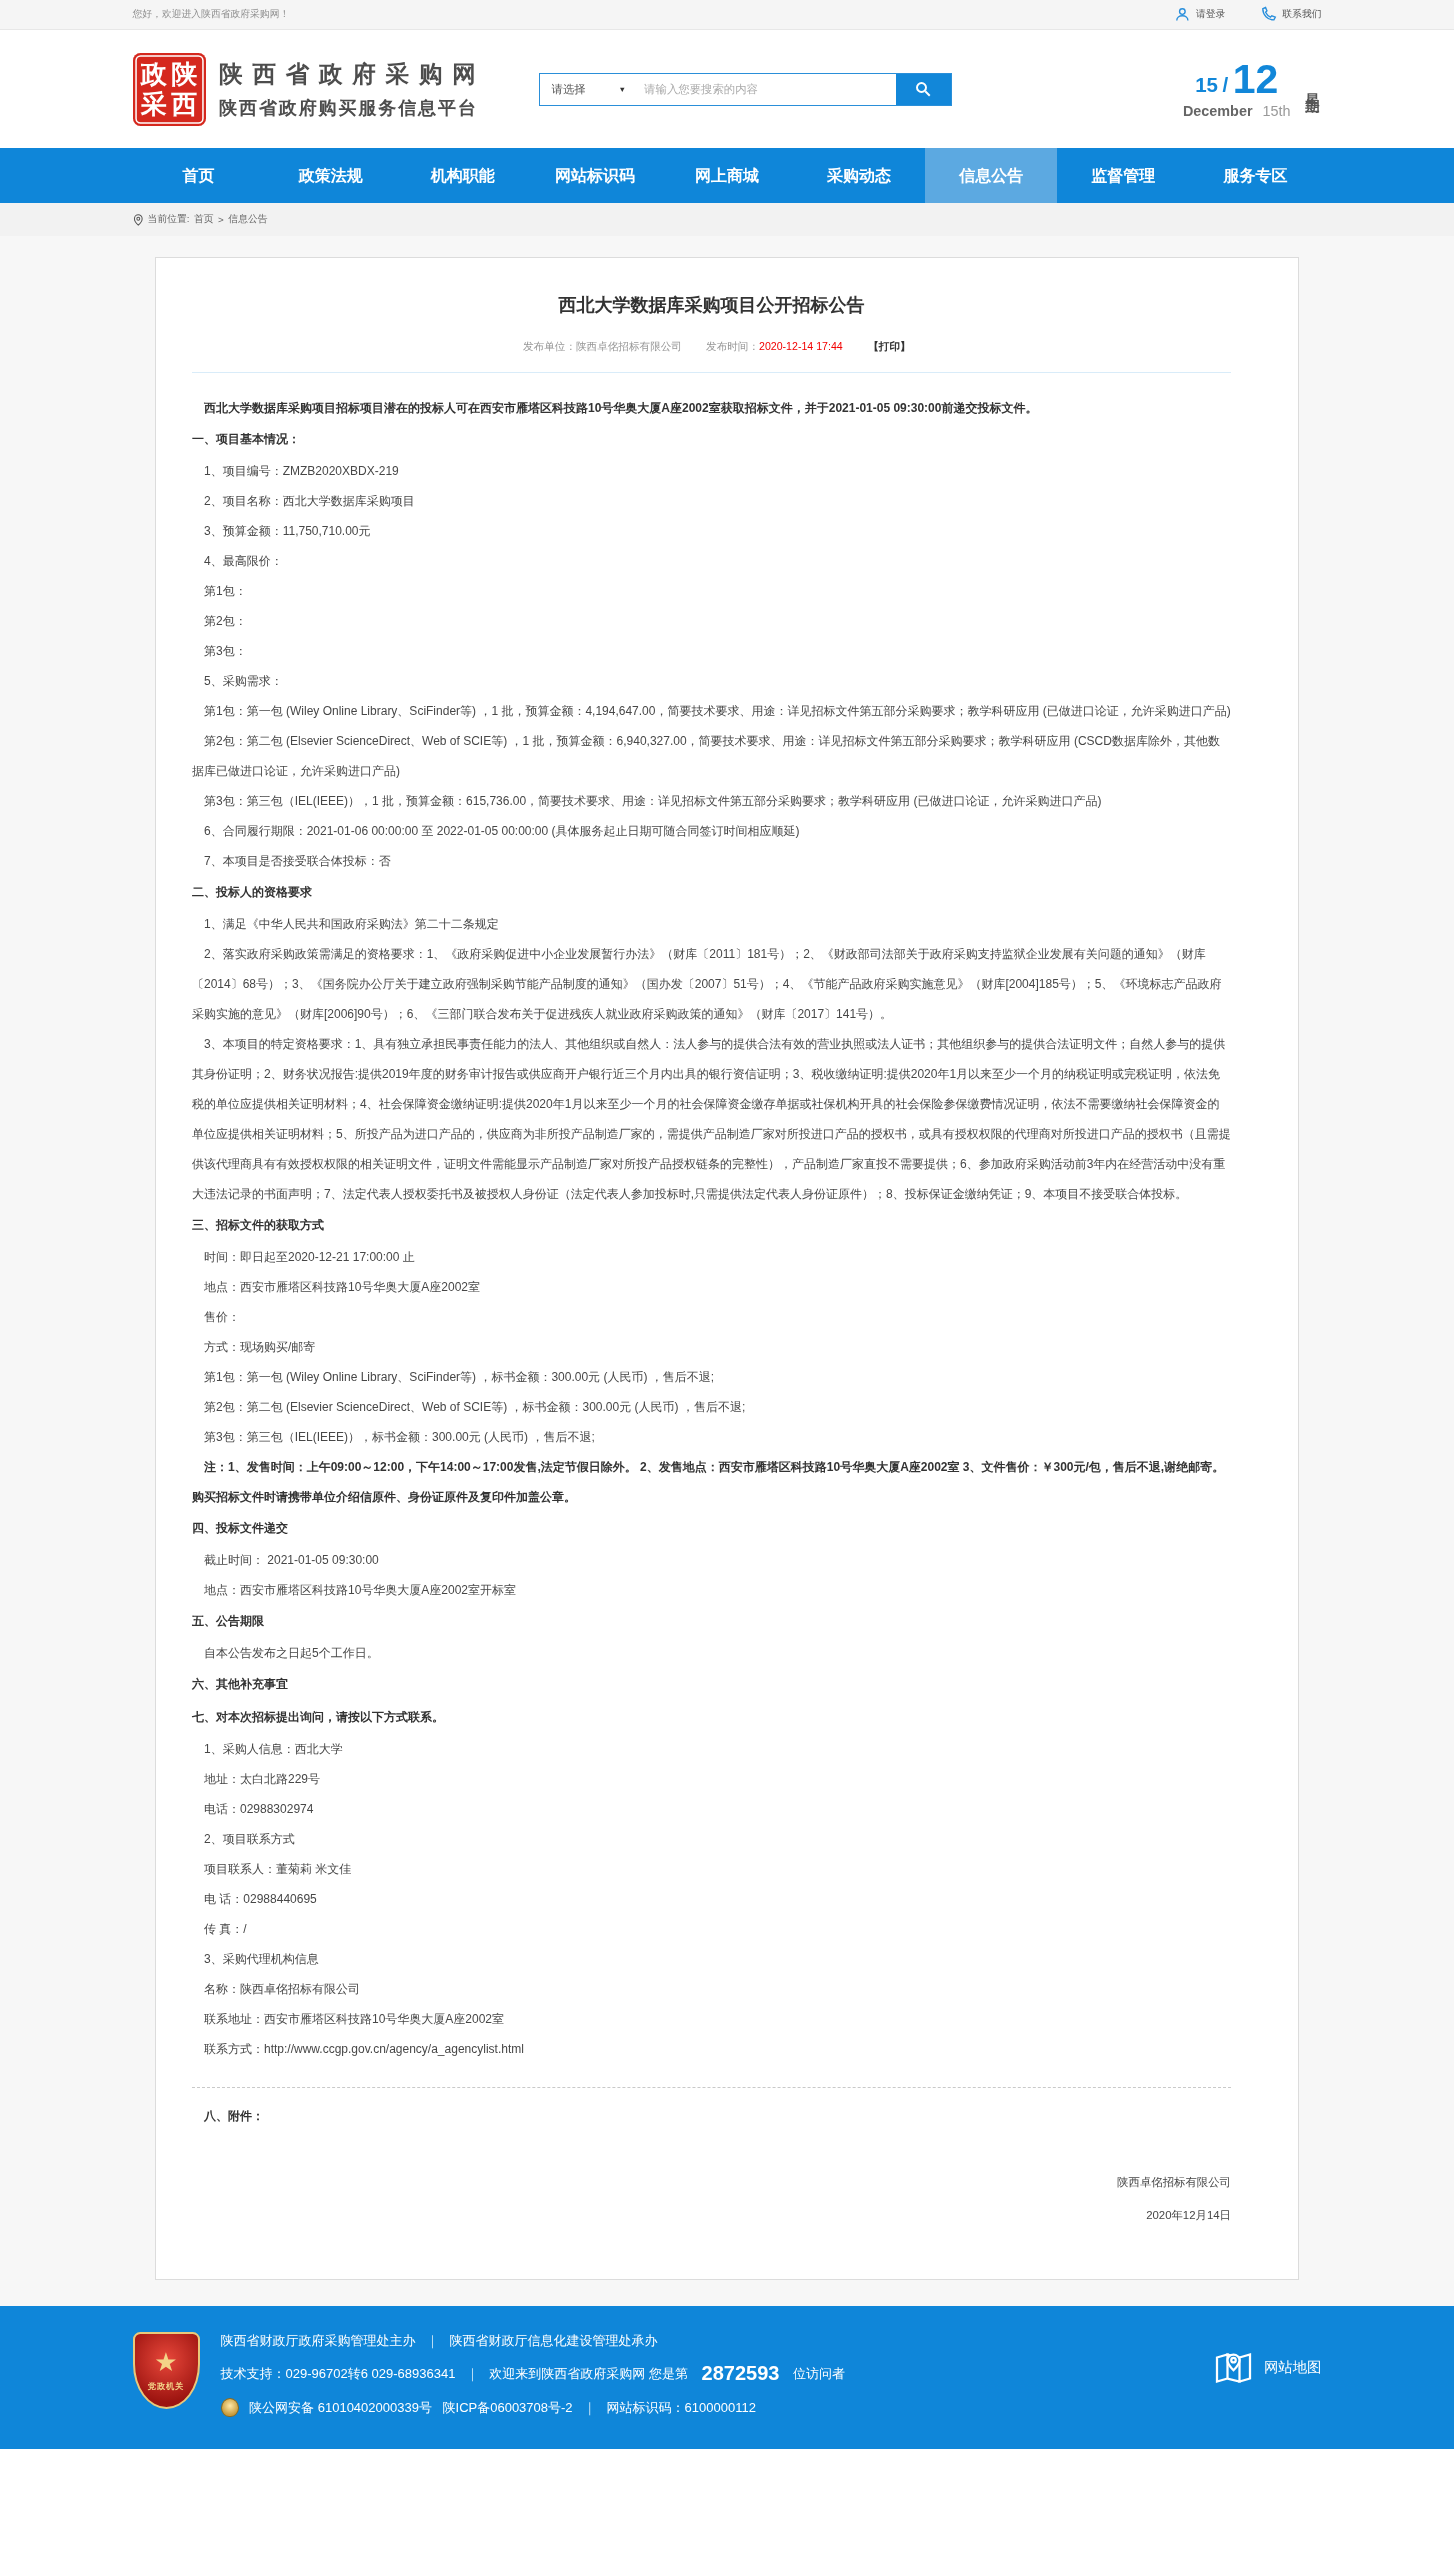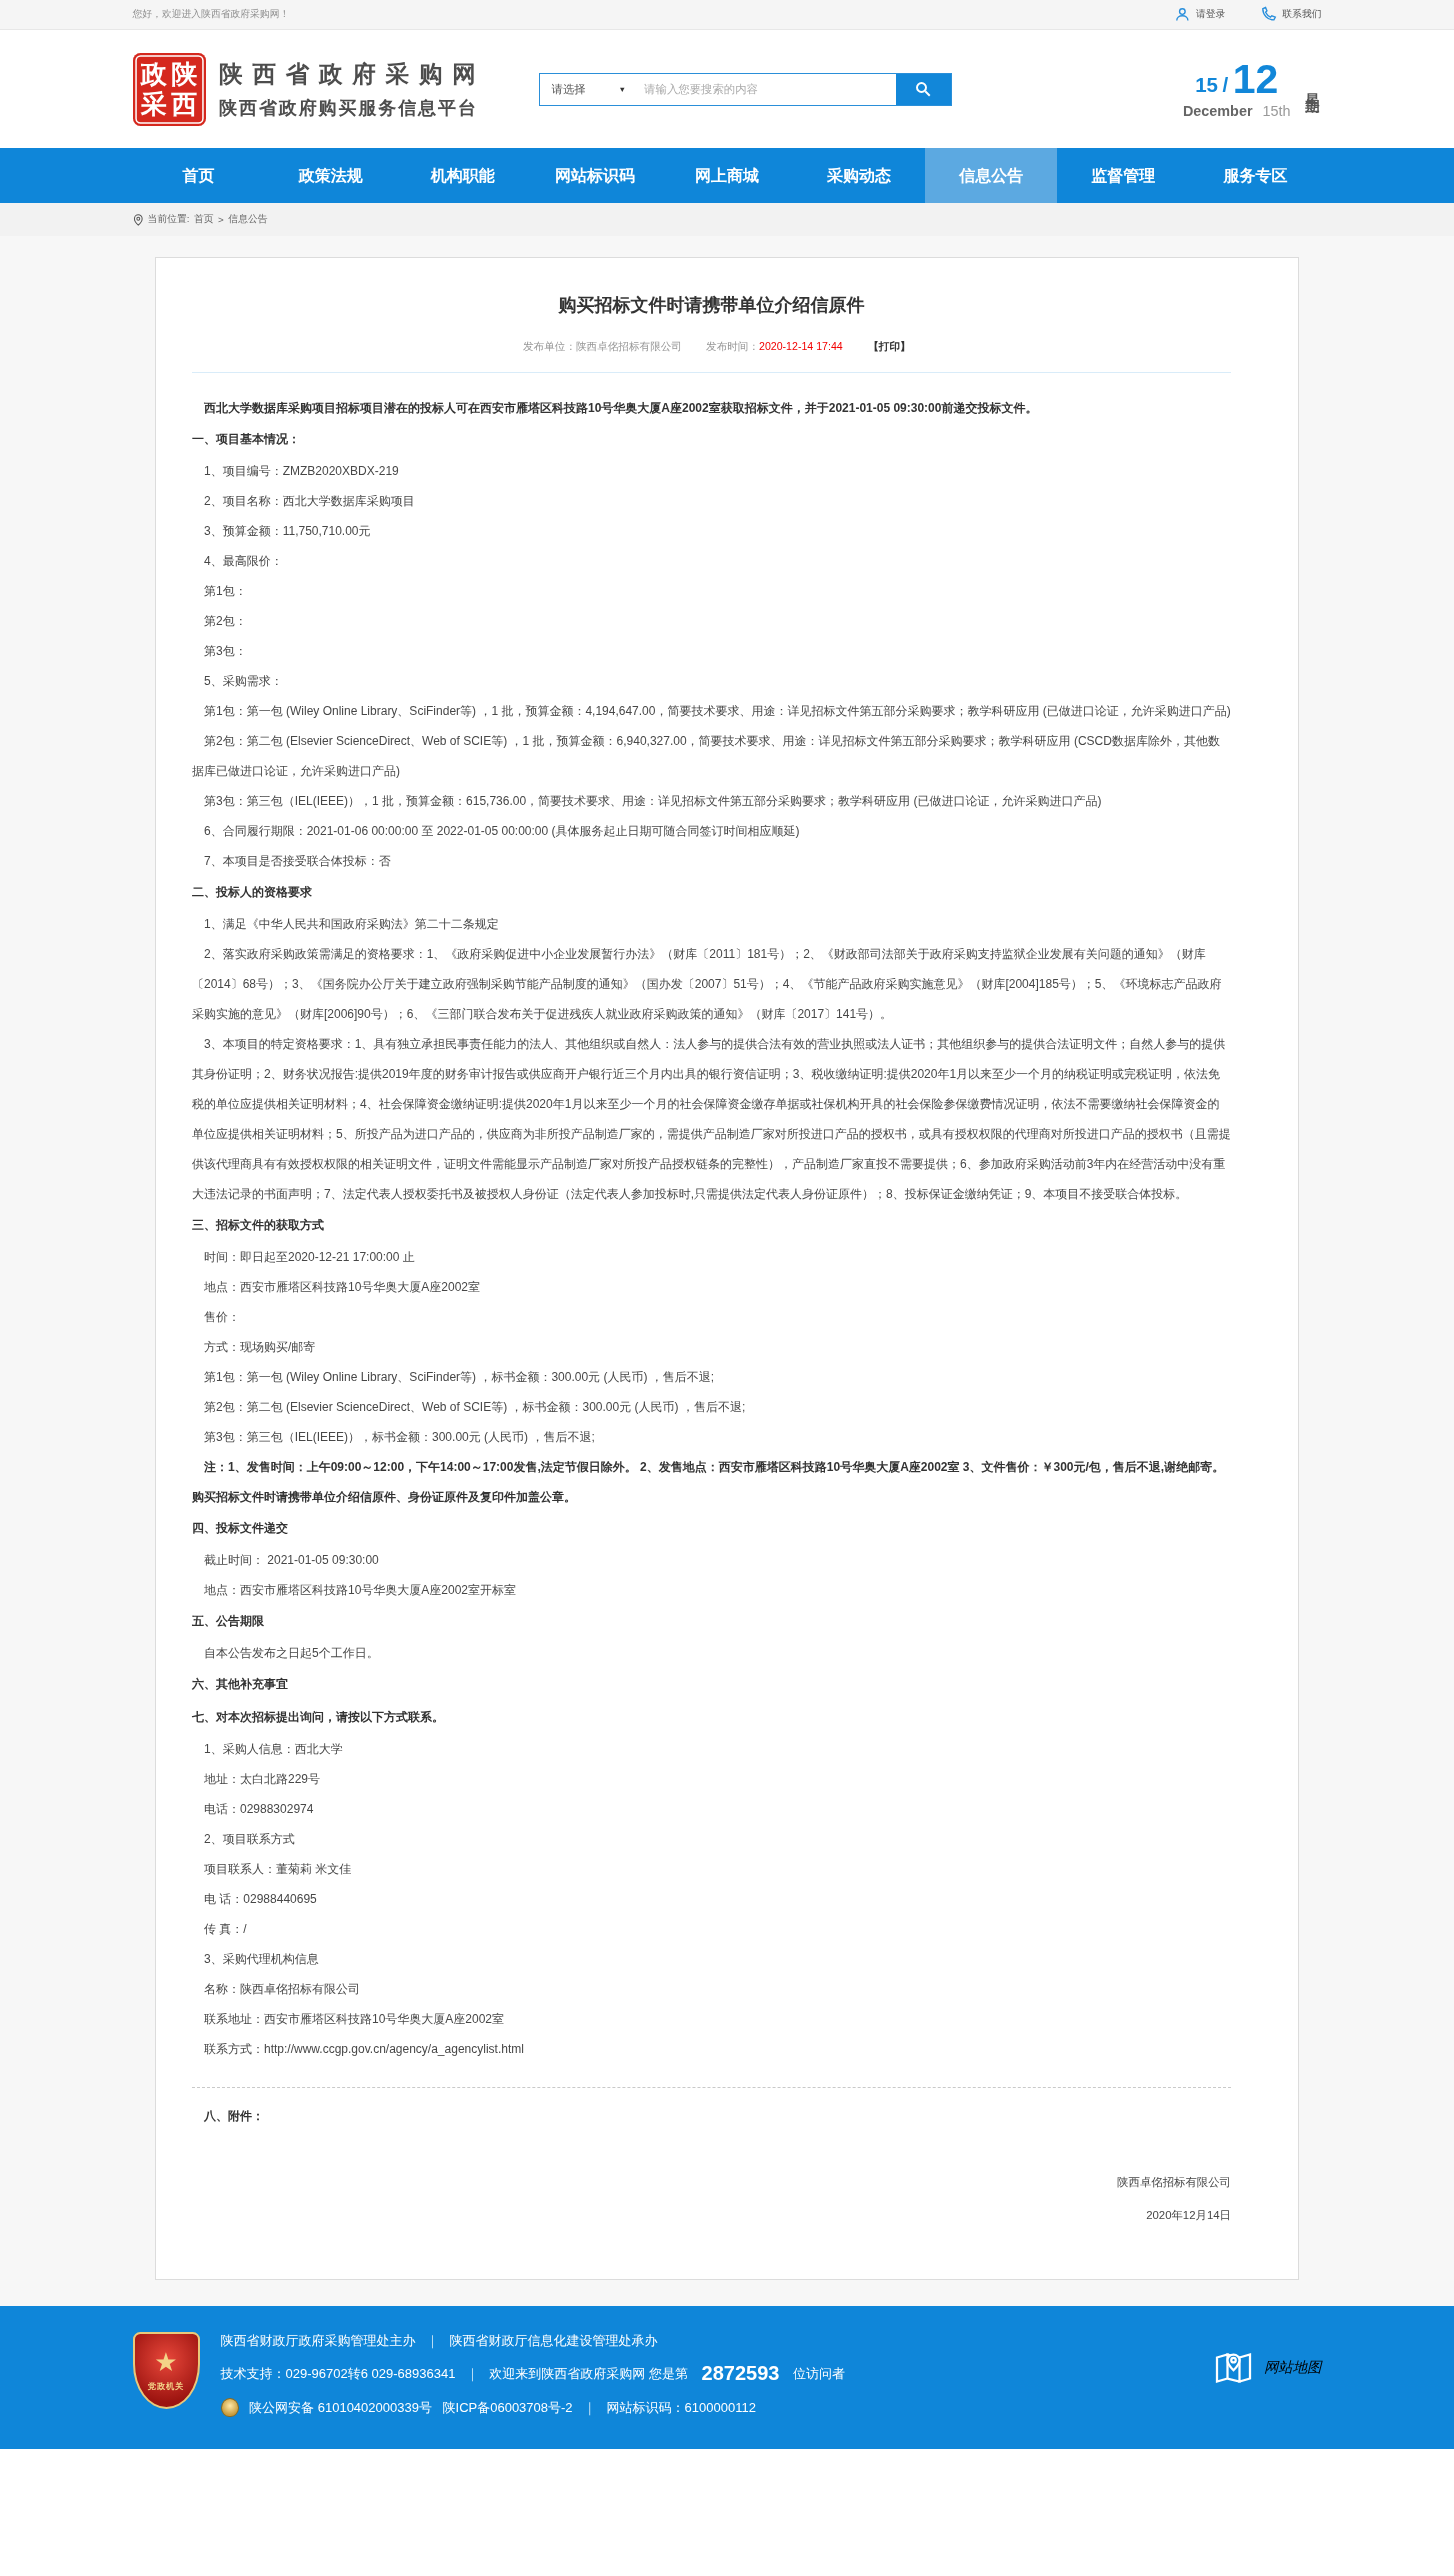--- a/index.html
+++ b/index.html
@@ -83,21 +83,21 @@
            background:radial-gradient(circle at 50% 35%, #e8473a, #9c1410 75%);
            border:2.3px solid #e9c87a; border-radius:7.6px 7.6px 35px 35px / 7.6px 7.6px 47px 47px;
            display:flex; flex-direction:column; align-items:center; justify-content:center; }
   .badge .star { color:#f3d488; font-size:26px; line-height:1; }
   .badge .badge-label { color:#f3d488; font-size:8.3px; font-weight:700; margin-top:6px; letter-spacing:0.8px; }
   .footer-lines { margin-left:21px; color:#fff; font-size:13px; }
   .fline { display:flex; align-items:center; gap:10.6px; line-height:23px; margin-bottom:10.6px; }
   .fline .sep { opacity:.85; }
   .fline .count { font-size:20px; font-weight:700; margin:0 3px; }
   .police { width:18px; height:19.7px; background:radial-gradient(circle at 50% 40%, #ffe9a8, #c89b3c 70%); border-radius:50% 50% 46% 46%; border:0.8px solid #8a6a20; flex:0 0 auto; }
-  .sitemap { margin-left:auto; display:flex; align-items:center; gap:10.6px; color:#000000; font-size:14.4px; margin-top:21px; cursor:pointer;font-style:italic; }
+  .sitemap { margin-left:auto; display:flex; align-items:center; gap:10.6px; color:#ffffff; font-size:14.4px; margin-top:21px; cursor:pointer; }
   .page-end { height:6.8px; background:#ffffff; }
 </style>
 </head>
 <body>
 
 <div class="topbar">
   <div class="inner topbar-inner">
     <span>您好，欢迎进入陕西省政府采购网！</span>
     <span class="topbar-right">
       <span class="topbar-link">
@@ -182,21 +182,21 @@
     <span>当前位置:</span>
     <span class="crumb-link">首页</span>
     <span>&gt;</span>
     <span>信息公告</span>
   </div>
 </div>
 
 <div class="page">
   <div class="card">
     <div class="article-head">
-      <h1 class="article-title">购买招标文件时请携带单位介绍信原件</h1>
+      <h1 class="article-title">西北大学数据库采购项目公开招标公告</h1>
       <div class="article-meta">
         <span class="seg"><span>发布单位：</span><span>陕西卓佲招标有限公司</span></span>
         <span class="seg"><span>发布时间：</span><span class="red">2020-12-14 17:44</span></span>
         <span class="print">【打印】</span>
       </div>
     </div>
     <div class="article-body">
         <div class="p intro">西北大学数据库采购项目招标项目潜在的投标人可在西安市雁塔区科技路10号华奥大厦A座2002室获取招标文件，并于2021-01-05 09:30:00前递交投标文件。</div>
         <div class="p h">一、项目基本情况：</div>
         <div class="p">1、项目编号：ZMZB2020XBDX-219</div>

